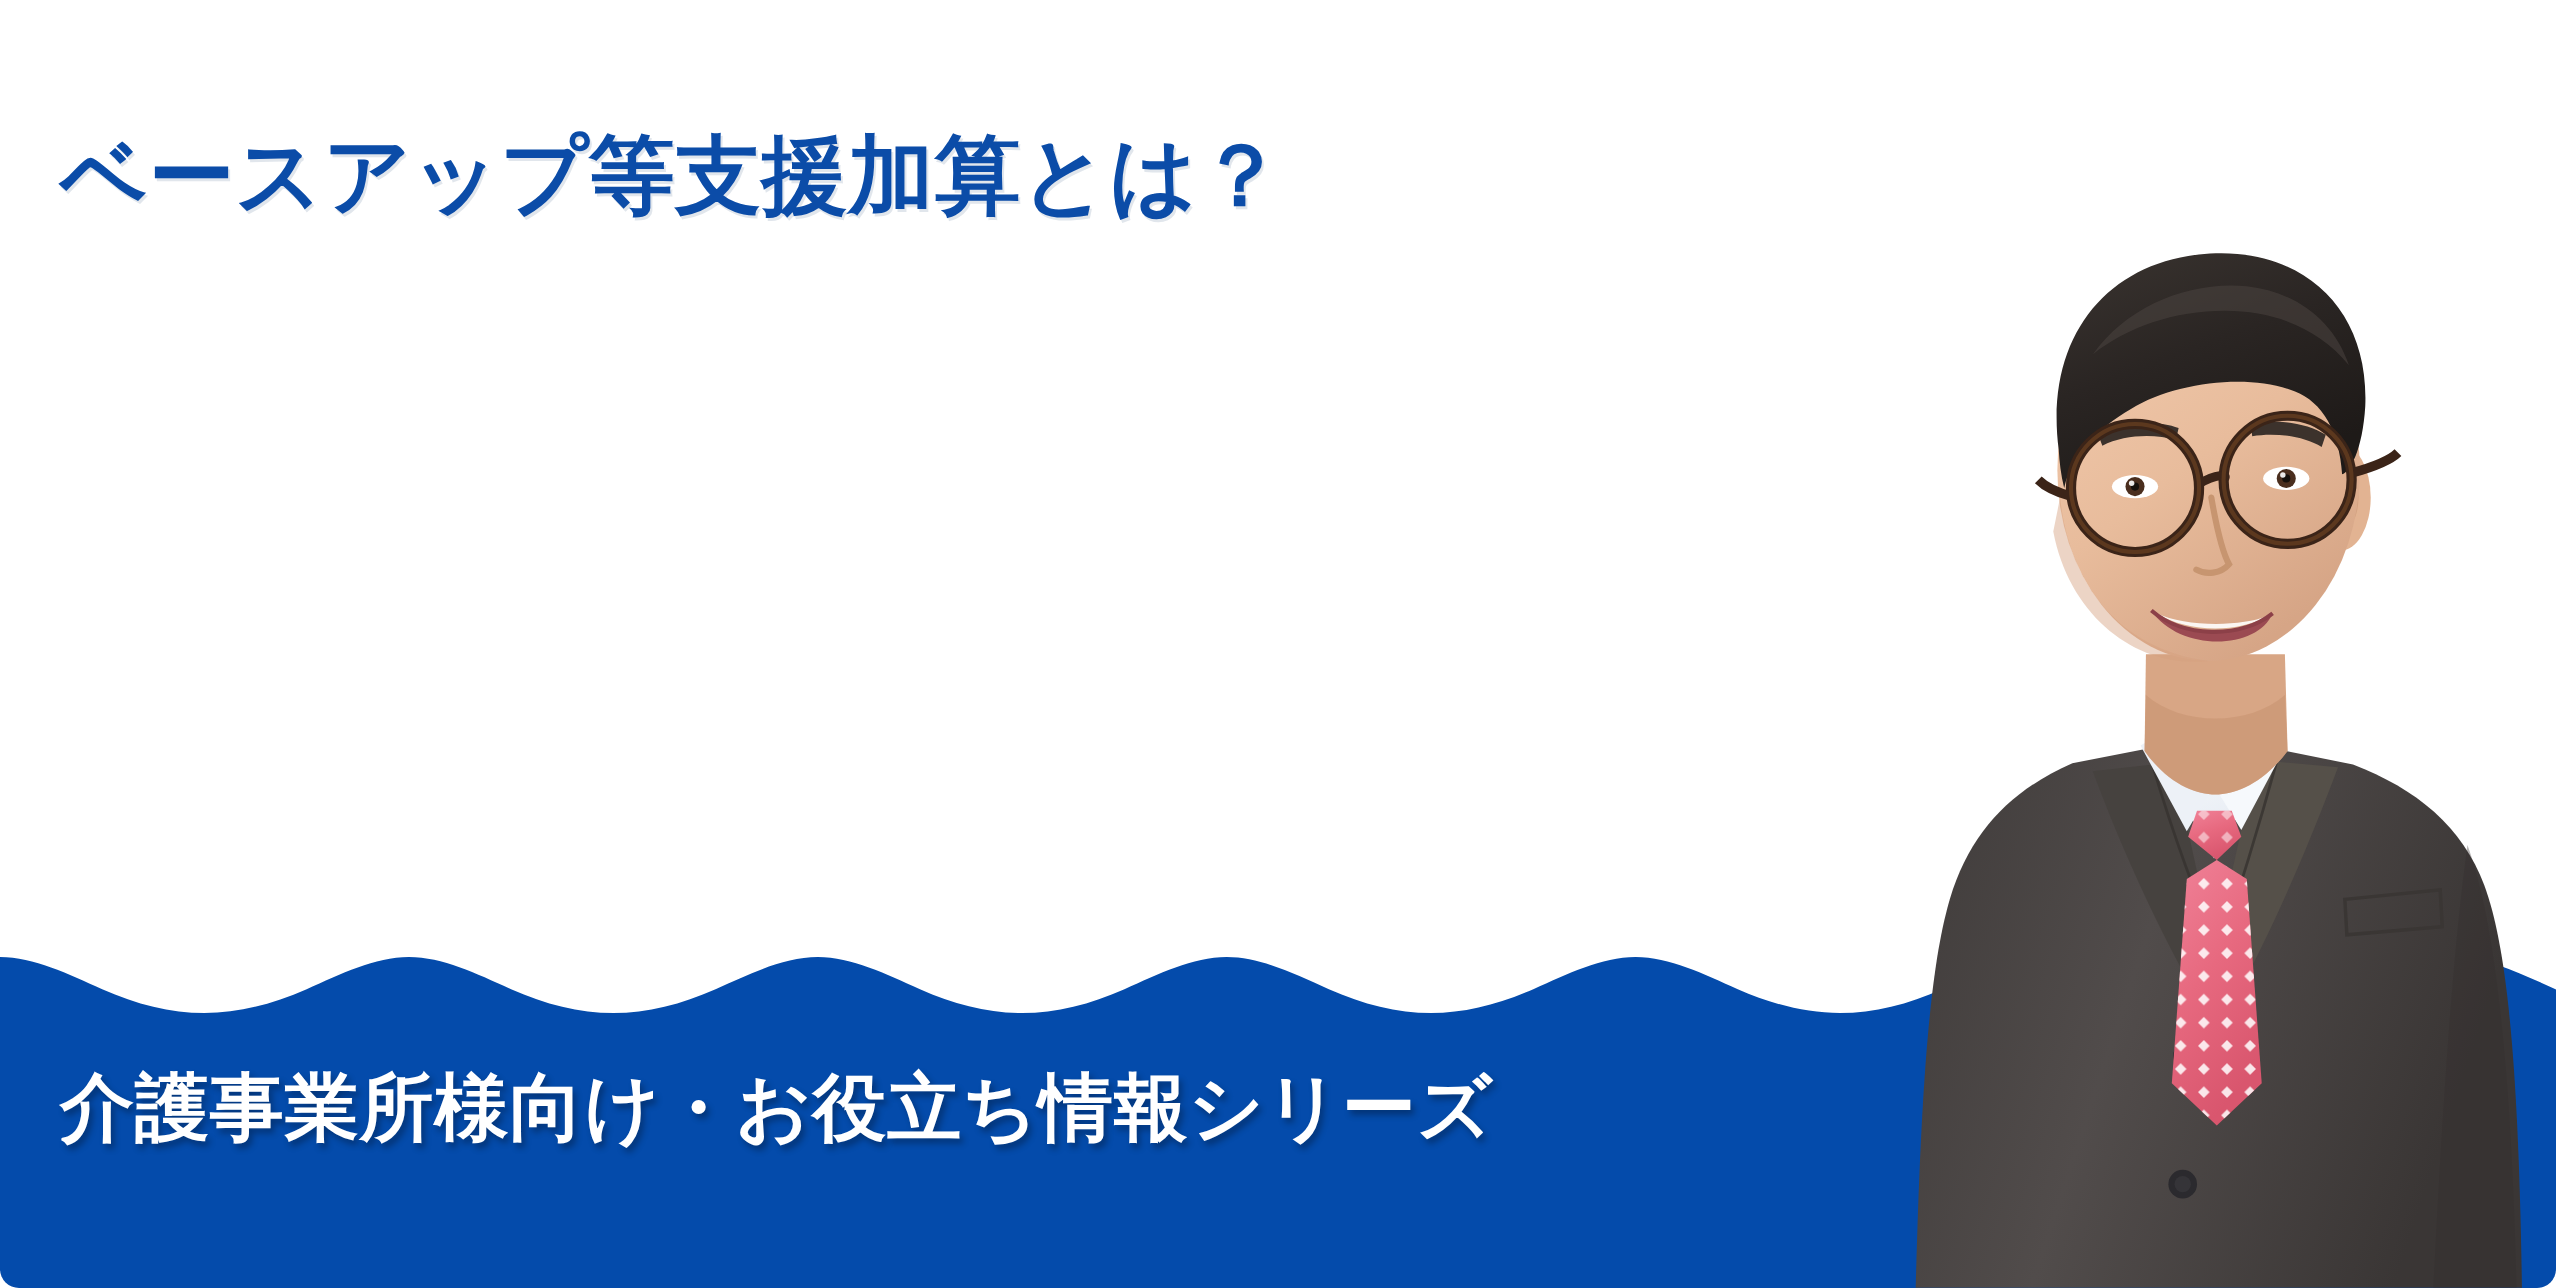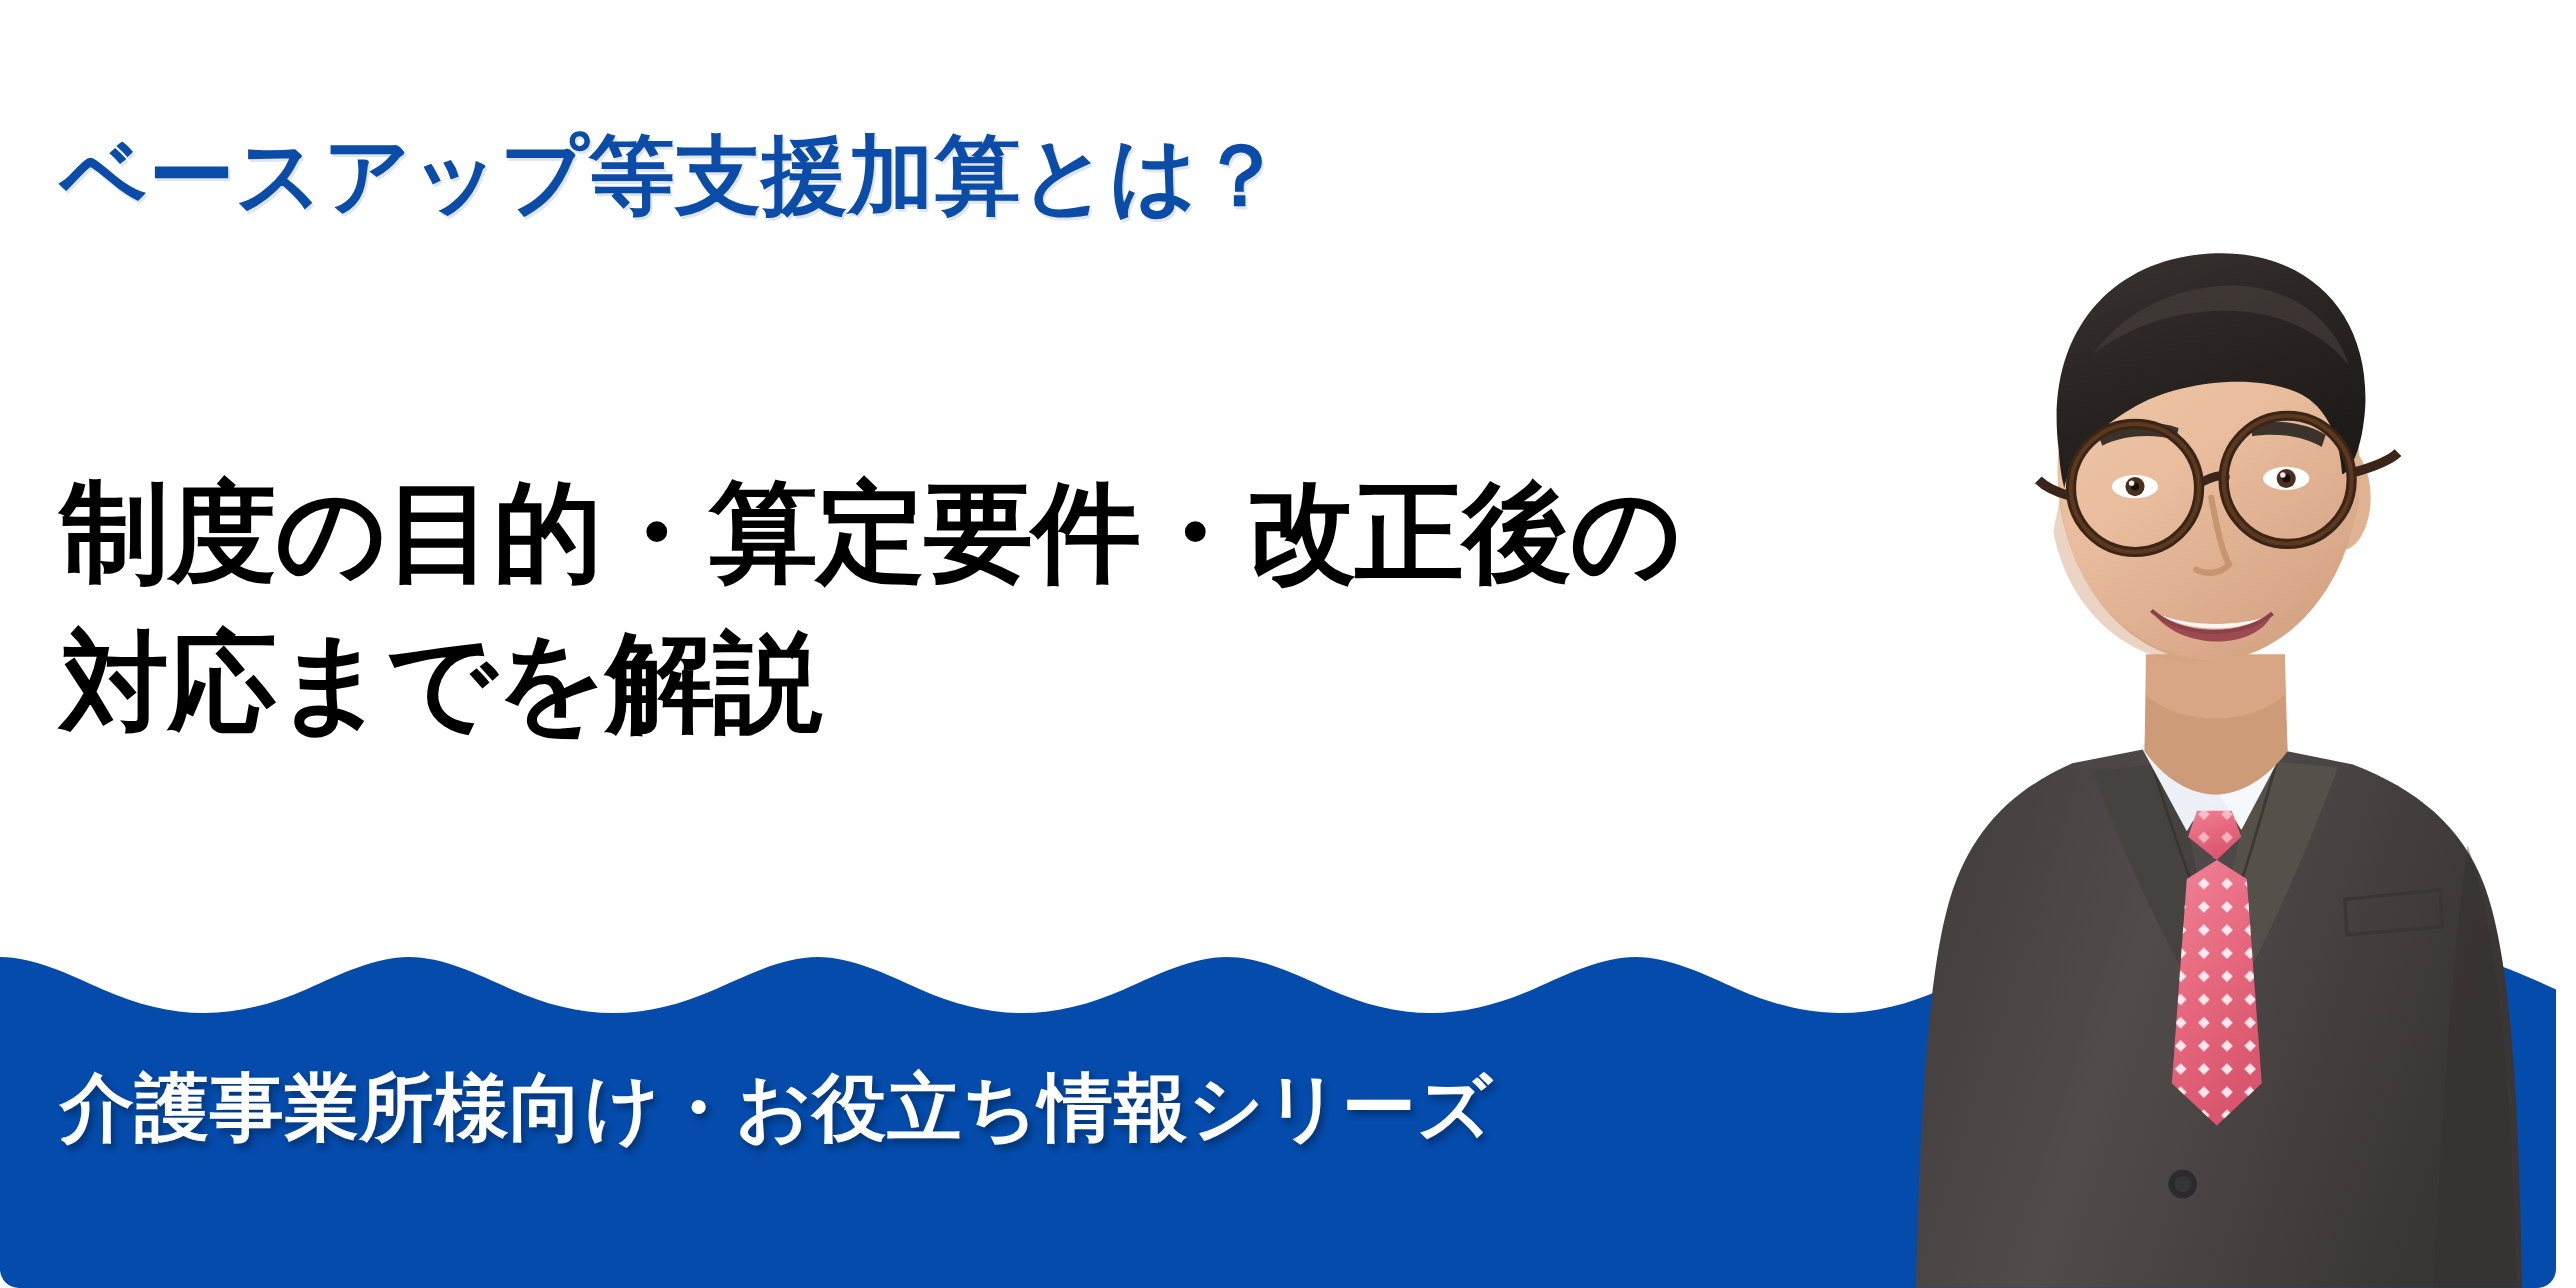--- a/index.html
+++ b/index.html
@@ -143,24 +143,20 @@
                C3650,25 3700,50 3750,72
                C3760,80 3770,86 3780,90
                L3780,510 L0,510 Z" fill="#044BAB"></path>
     </svg>
   </div>
 
   <div id="text-block">
 
     <div id="eyebrow-title">ベースアップ等支援加算とは？</div>
 
-    <div id="headline">
-      <span class="hl-line">制度の目的・算定要件・改正後の</span>
-      <span class="hl-line">対応までを解説</span>
-    </div>
 
   </div>
 
   <div id="ribbon-text">介護事業所様向け・お役立ち情報シリーズ</div>
 
   <div id="portrait">
     <svg viewBox="0 0 1010 1630" xmlns="http://www.w3.org/2000/svg">
       <defs>
         <linearGradient id="suitGrad" x1="0" y1="0" x2="1" y2="0.3">
           <stop offset="0%" stop-color="#3F3B3A"></stop>

